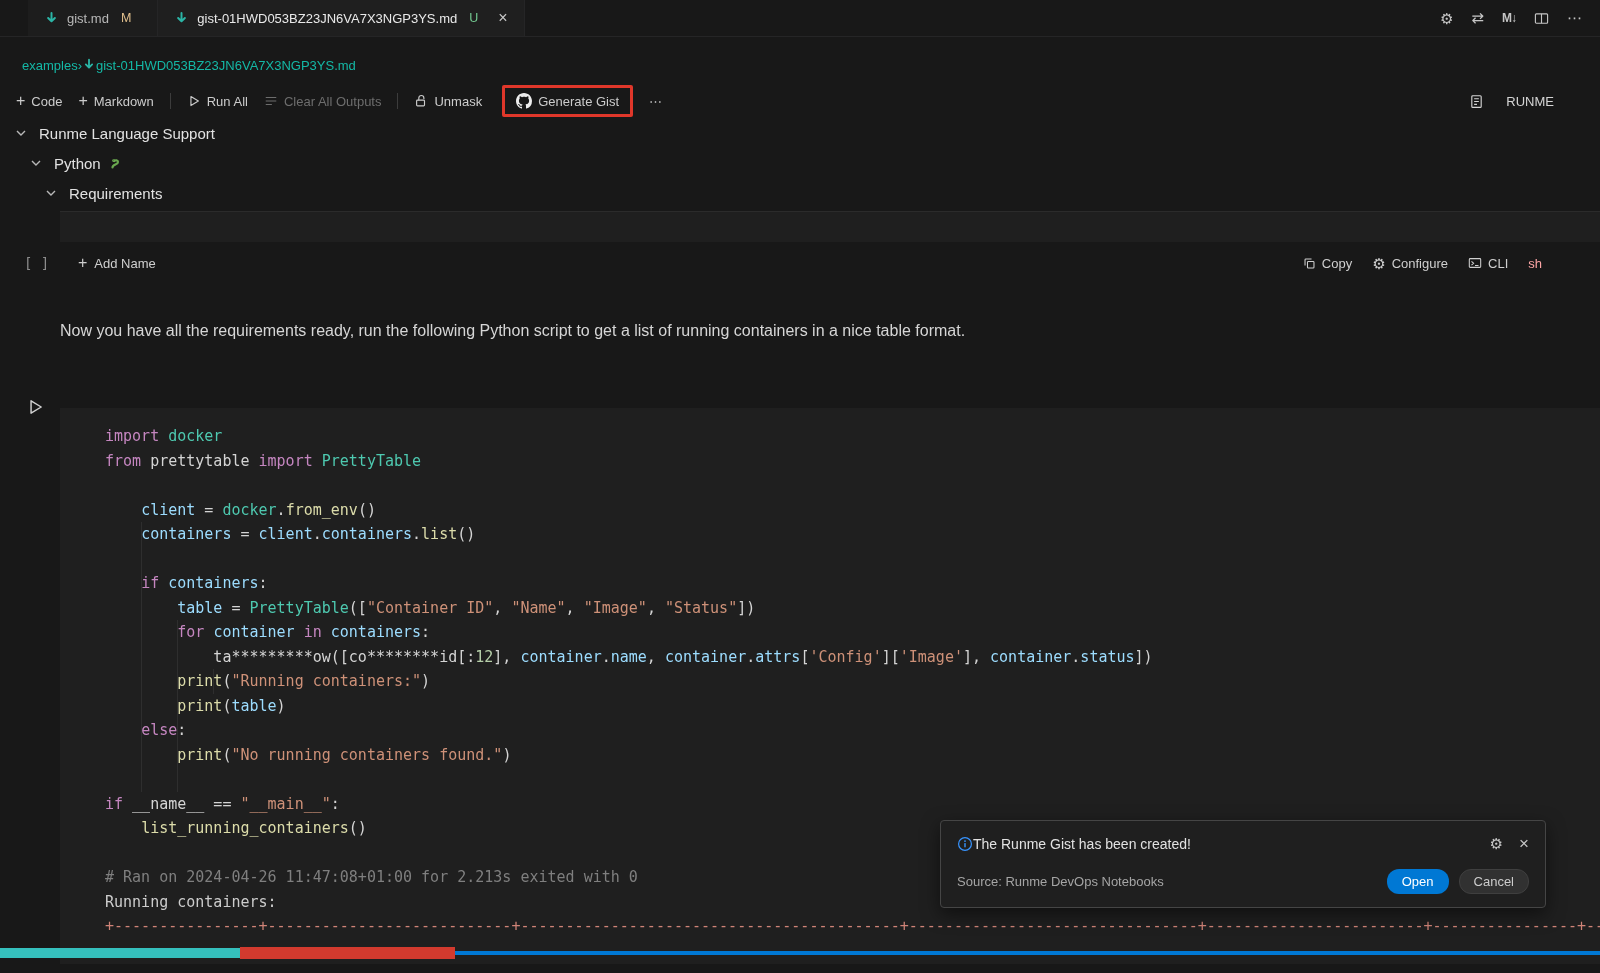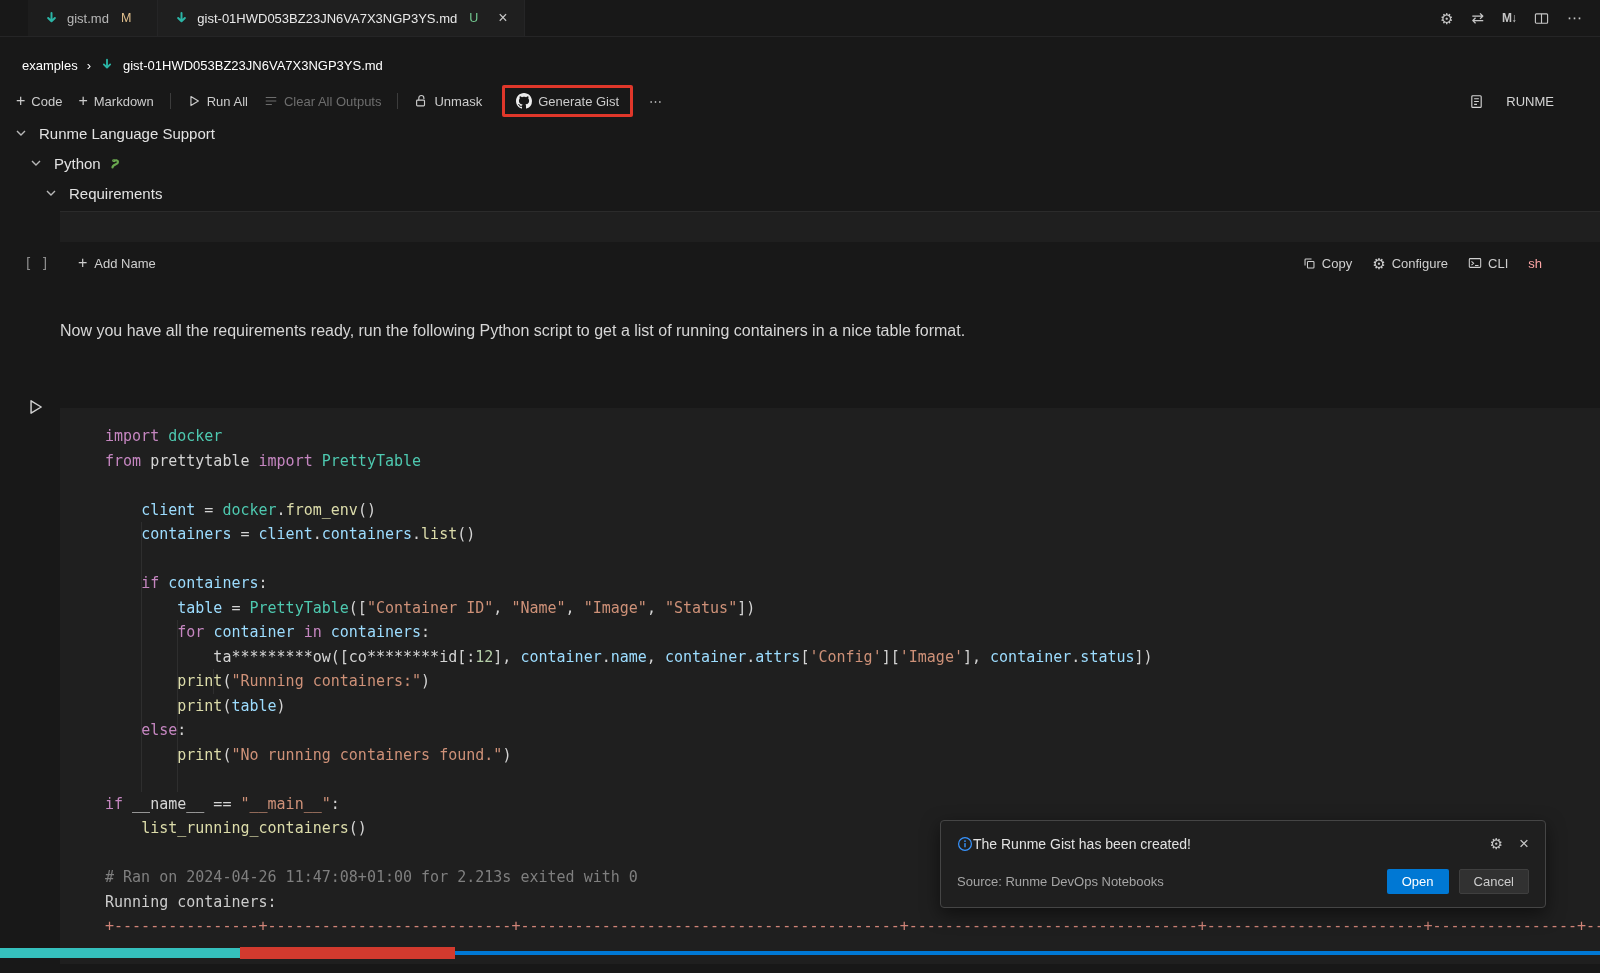--- a/index.html
+++ b/index.html
@@ -17,21 +17,21 @@
   .badge-m{color:#e2c08d;margin-left:4px;font-size:12.5px;}
   .badge-u{color:#73c991;margin-left:4px;font-size:12.5px;}
   .tab-close{margin-left:12px;color:#c7c7c7;font-size:16px;line-height:1;cursor:pointer;}
   .tabbar-actions{margin-left:auto;display:flex;align-items:center;gap:18px;
                   padding-right:18px;color:#c5c5c5;font-size:15px;}
   .tb-icon{cursor:pointer;display:flex;align-items:center;}
   .md-preview-glyph{font-size:12px;font-weight:bold;letter-spacing:-1px;}
 
   
   .breadcrumb{position:absolute;top:54px;left:22px;height:22px;display:flex;
-              align-items:center;gap:9px;font-size:13px;color:#ffffff;}
+              align-items:center;font-size:13px;color:#14b8a6;}
   .crumb{cursor:pointer;}
 
   
   .nbtoolbar{position:absolute;top:84px;left:16px;right:16px;height:34px;display:flex;
              align-items:center;gap:16px;font-size:13px;color:#cccccc;}
   .tb-item{display:flex;align-items:center;gap:6px;cursor:pointer;white-space:nowrap;}
   .tb-item.disabled{color:#6d6d6d;}
   .tb-sep{width:1px;height:16px;background:#3c3c3c;}
   .redbox{border:3px solid #e0372a;border-radius:2px;padding:5px 11px;margin-left:4px;
           display:flex;align-items:center;}
@@ -78,21 +78,21 @@
   .toast{position:absolute;left:940px;top:820px;width:606px;background:#1f1f1f;
          border:1px solid #454545;border-radius:4px;box-shadow:0 6px 18px rgba(0,0,0,.5);
          box-sizing:border-box;}
   .toast-row1{display:flex;align-items:center;gap:0;padding:14px 16px 9px 16px;
               font-size:14px;color:#e2e2e2;}
   .toast-actions{margin-left:auto;display:flex;align-items:center;gap:16px;color:#c5c5c5;}
   .toast-close{font-size:17px;line-height:1;cursor:pointer;}
   .toast-row2{display:flex;align-items:center;padding:8px 16px 13px 16px;font-size:13px;
               color:#a5a5a5;}
   .toast-buttons{margin-left:auto;display:flex;align-items:center;gap:10px;}
-  .btn{font-size:13px;padding:4px 14px;border-radius:2px;cursor:pointer;border:1px solid transparent;}
+  .btn{font-size:13px;padding:4px 14px;border-radius:12px;cursor:pointer;border:1px solid transparent;}
   .btn-primary{background:#0078d4;color:#ffffff;}
   .btn-secondary{background:#313131;color:#cccccc;border-color:#3f3f3f;}
 
   
   .strip-cyan{position:absolute;left:0;bottom:15px;width:240px;height:10px;background:#35c0bd;}
   .strip-red{position:absolute;left:240px;bottom:14px;width:215px;height:12px;background:#d23a2e;}
   .strip-blue{position:absolute;left:455px;bottom:18px;width:1145px;height:4px;background:#0078d4;}
 </style>
 </head>
 <body>

